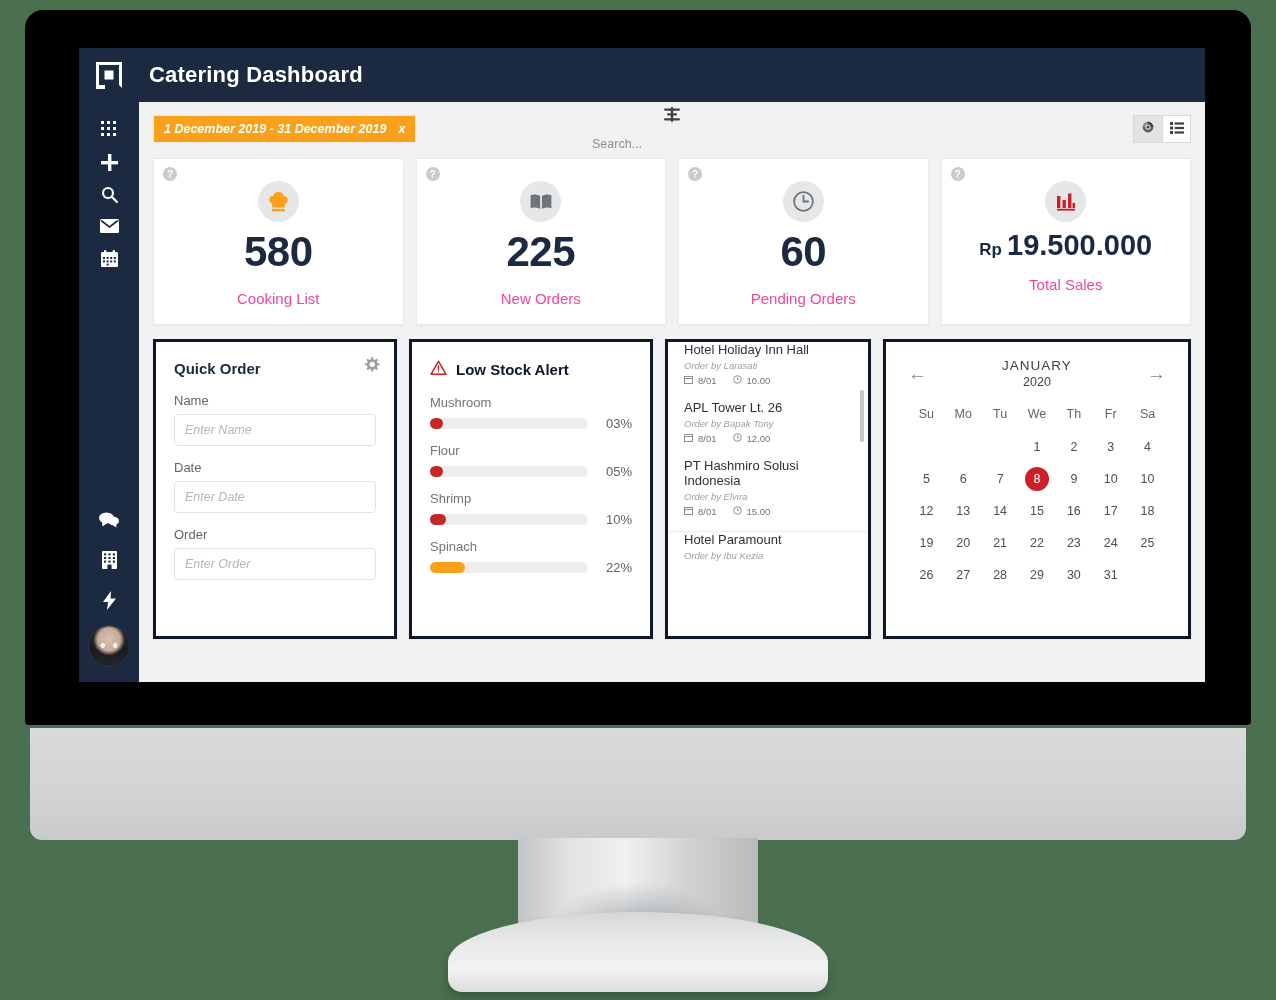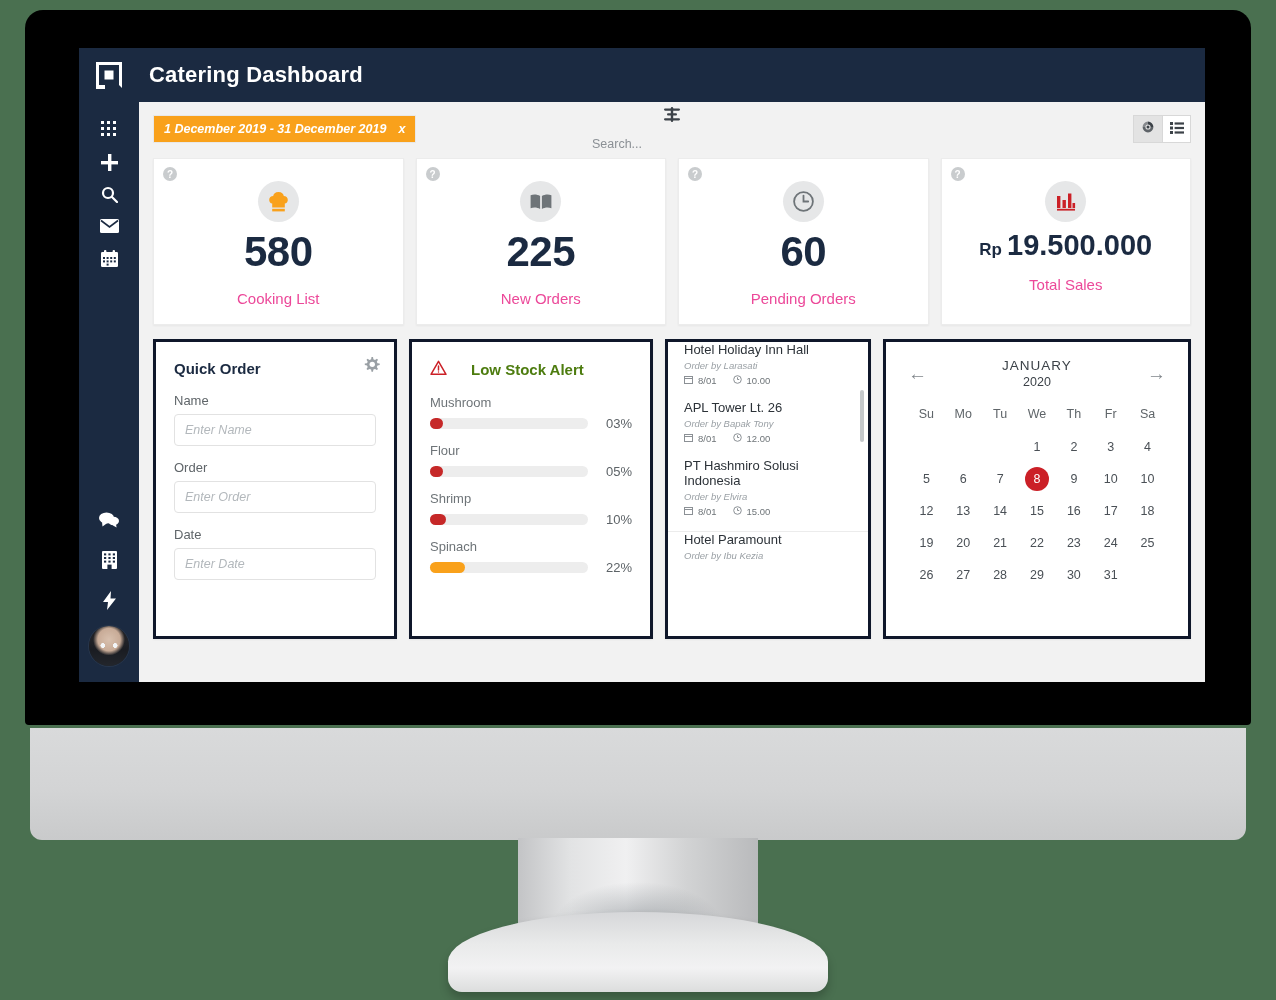--- a/index.html
+++ b/index.html
@@ -204,22 +204,22 @@
   .field-input {
     width: 100%; height: 32px; border:1px solid #e2e2e2; border-radius:4px;
     padding: 0 10px; font-size:12.5px; color:#9aa0a5;
     outline:none; margin-bottom:14px; font-family:"Liberation Sans", sans-serif;
     background:#fff;
   }
   .field-input::placeholder { color:#b3b8bc; font-style:italic; }
 
   #low-stock { width: 244px; padding: 18px; }
   #low-stock-title {
-    font-size:15px; font-weight:700; color:#4d7c0f;
-    display:flex; align-items:center; gap:24px; margin-bottom:16px;
+    font-size:15px; font-weight:700; color:#0f172a;
+    display:flex; align-items:center; gap:9px; margin-bottom:16px;
   }
   .stock-name { font-size:13px; color:#6e7478; margin-bottom:6px; }
   .stock-row { display:flex; align-items:center; gap:10px; margin-bottom:12px; }
   .bar-track {
     flex:1; height:11px; border-radius:6px; background:#ededed;
   }
   .bar-fill { height:11px; border-radius:6px; }
   .stock-pct { font-size:13px; color:#5d6367; width:34px; text-align:right; }
 
   #delivery { width: 206px; position:relative; overflow:hidden; }
@@ -496,26 +496,26 @@
             <path d="M8.5 0 L10 0 L10.4 2.2 L12 2.9 L13.9 1.7 L15 2.8 L13.8 4.7 L14.5 6.2 L16.7 6.6 L16.7 8.1 L14.5 8.5 L13.8 10.1 L15 12 L13.9 13.1 L12 11.9 L10.4 12.5 L10 14.7 L8.5 14.7 L8.1 12.5 L6.5 11.9 L4.6 13.1 L3.5 12 L4.7 10.1 L4 8.5 L1.8 8.1 L1.8 6.6 L4 6.2 L4.7 4.7 L3.5 2.8 L4.6 1.7 L6.5 2.9 L8.1 2.2 Z"></path>
             <circle cx="9.25" cy="7.35" r="2.7" fill="#fff"></circle>
           </svg>
         </div>
 
         <div>
           <div class="field-label">Name</div>
           <input class="field-input" type="text" placeholder="Enter Name" style="">
         </div>
         <div>
+          <div class="field-label">Date</div>
+          <input class="field-input" type="text" placeholder="Enter Date" style="">
+        </div>
+        <div>
           <div class="field-label">Order</div>
           <input class="field-input" type="text" placeholder="Enter Order" style="">
-        </div>
-        <div>
-          <div class="field-label">Date</div>
-          <input class="field-input" type="text" placeholder="Enter Date" style="">
         </div>
       </div>
 
       <div class="panel" id="low-stock">
         <div id="low-stock-title">
           <span>
             <svg width="17" height="16" viewBox="0 0 17 16" fill="none" stroke="#cb2027" stroke-width="1.5">
               <path d="M8.5 1.4 L16 14.3 L1 14.3 Z" stroke-linejoin="round"></path>
               <line x1="8.5" y1="6" x2="8.5" y2="10" stroke-linecap="round"></line>
               <circle cx="8.5" cy="12" r=".7" fill="#cb2027" stroke="none"></circle>

